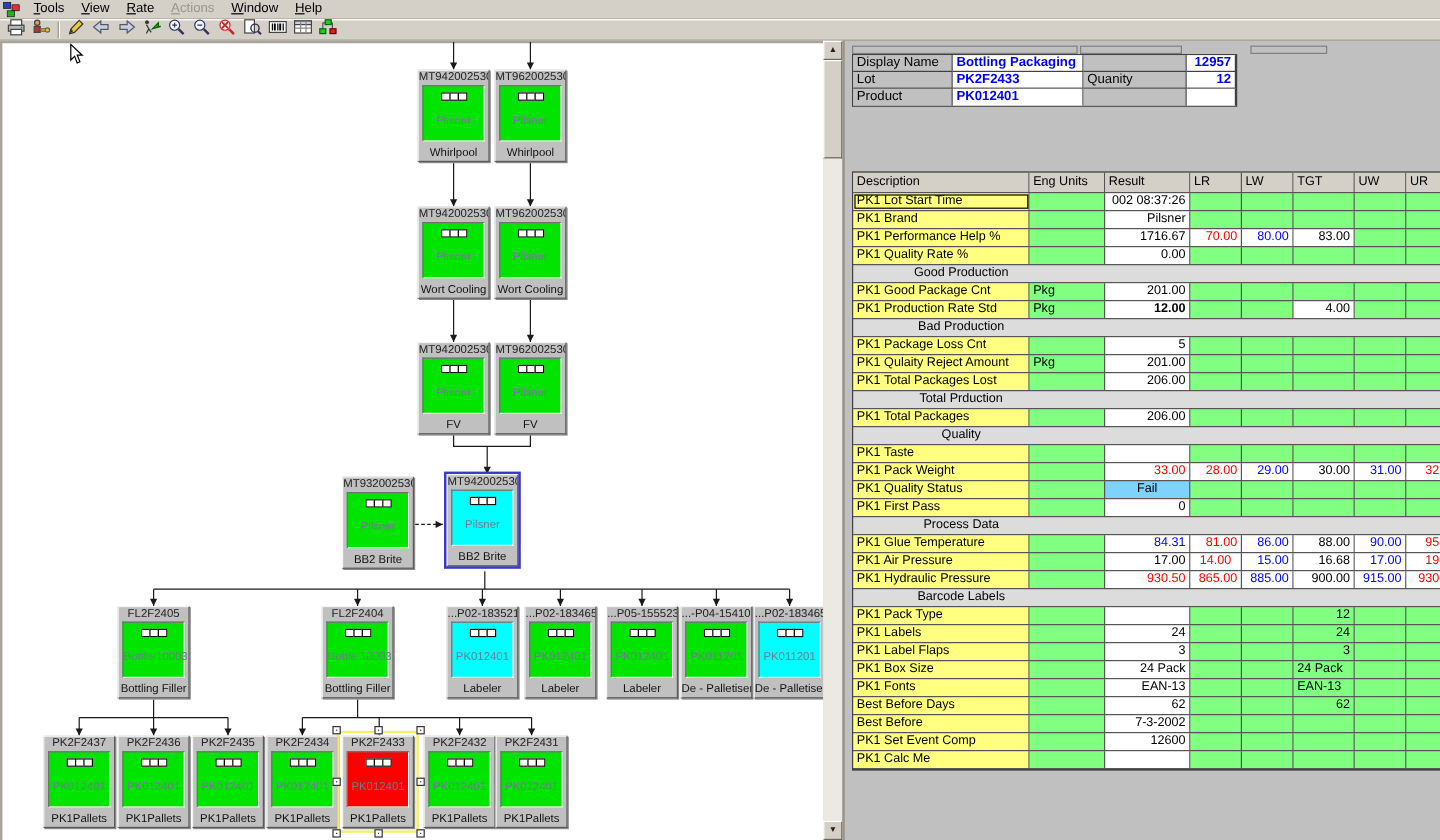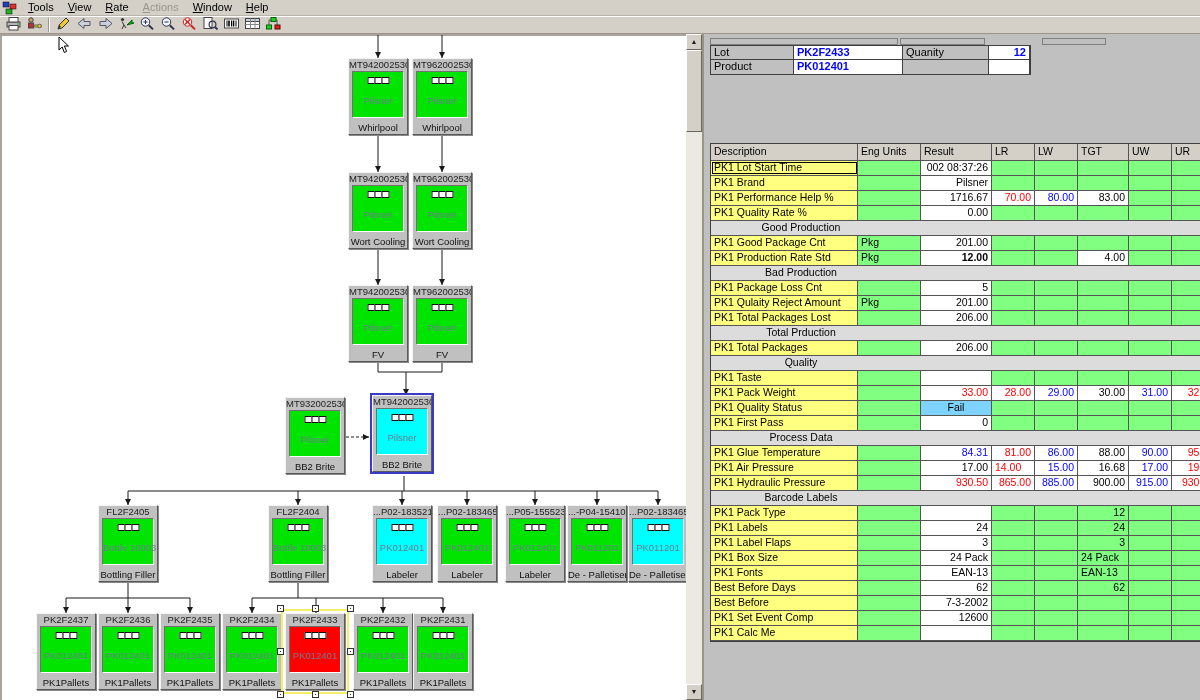--- a/index.html
+++ b/index.html
@@ -527,20 +527,26 @@
     <div id="sb-thumb"></div>
     <div class="sb-btn" style="bottom:0;">▼</div>
   </div>
 
   <div id="panel">
     <div class="hdr-frag" style="left:6px;width:188px;"></div>
     <div class="hdr-frag" style="left:196px;width:85px;"></div>
     <div class="hdr-frag" style="left:338px;width:64px;"></div>
     <div id="infotable">
         <div class="inf-row">
+          <div class="inf-cell inf-label">Display Name</div>
+          <div class="inf-cell inf-val" style="color: rgb(0, 0, 255);">Bottling Packaging</div>
+          <div class="inf-cell inf-label2"></div>
+          <div class="inf-cell inf-val2" style="color: rgb(0, 0, 255); text-align: right;">12957</div>
+        </div>
+        <div class="inf-row">
           <div class="inf-cell inf-label">Lot</div>
           <div class="inf-cell inf-val" style="color: rgb(0, 0, 255);">PK2F2433</div>
           <div class="inf-cell inf-label2">Quanity</div>
           <div class="inf-cell inf-val2" style="color: rgb(0, 0, 255); text-align: right;">12</div>
         </div>
         <div class="inf-row">
           <div class="inf-cell inf-label">Product</div>
           <div class="inf-cell inf-val" style="color: rgb(0, 0, 255);">PK012401</div>
           <div class="inf-cell inf-label2"></div>
           <div class="inf-cell inf-val2" style="color: rgb(0, 0, 255); text-align: left;"></div>
@@ -719,21 +725,21 @@
           <div class="rt-cell c3" style="color: rgb(255, 0, 0); background: rgb(255, 255, 255); text-align: right;">81.00</div>
           <div class="rt-cell c4" style="color: rgb(0, 0, 255); background: rgb(255, 255, 255); text-align: right;">86.00</div>
           <div class="rt-cell c5" style="color: rgb(0, 0, 0); background: rgb(255, 255, 255); text-align: right;">88.00</div>
           <div class="rt-cell c6" style="color: rgb(0, 0, 255); background: rgb(255, 255, 255); text-align: right;">90.00</div>
           <div class="rt-cell c7" style="color: rgb(255, 0, 0); background: rgb(255, 255, 255); text-align: right;">95.00</div>
         </div>
         <div class="rt-row">
           <div class="rt-cell c0" style="color: rgb(0, 0, 0); background: rgb(255, 255, 128);">PK1 Air Pressure</div>
           <div class="rt-cell c1" style="color: rgb(0, 0, 0); background: rgb(128, 255, 128);"></div>
           <div class="rt-cell c2" style="color: rgb(0, 0, 0); background: rgb(255, 255, 255); text-align: right;">17.00</div>
-          <div class="rt-cell c3" style="color: rgb(255, 0, 0); background: rgb(255, 255, 255); text-align: left;">14.00</div>
+          <div class="rt-cell c3" style="color: rgb(255, 0, 0); background: rgb(255, 255, 255); text-align: center;">14.00</div>
           <div class="rt-cell c4" style="color: rgb(0, 0, 255); background: rgb(255, 255, 255); text-align: right;">15.00</div>
           <div class="rt-cell c5" style="color: rgb(0, 0, 0); background: rgb(255, 255, 255); text-align: right;">16.68</div>
           <div class="rt-cell c6" style="color: rgb(0, 0, 255); background: rgb(255, 255, 255); text-align: right;">17.00</div>
           <div class="rt-cell c7" style="color: rgb(255, 0, 0); background: rgb(255, 255, 255); text-align: right;">19.00</div>
         </div>
         <div class="rt-row">
           <div class="rt-cell c0" style="color: rgb(0, 0, 0); background: rgb(255, 255, 128);">PK1 Hydraulic Pressure</div>
           <div class="rt-cell c1" style="color: rgb(0, 0, 0); background: rgb(128, 255, 128);"></div>
           <div class="rt-cell c2" style="color: rgb(255, 0, 0); background: rgb(255, 255, 255); text-align: right;">930.50</div>
           <div class="rt-cell c3" style="color: rgb(255, 0, 0); background: rgb(255, 255, 255); text-align: right;">865.00</div>

